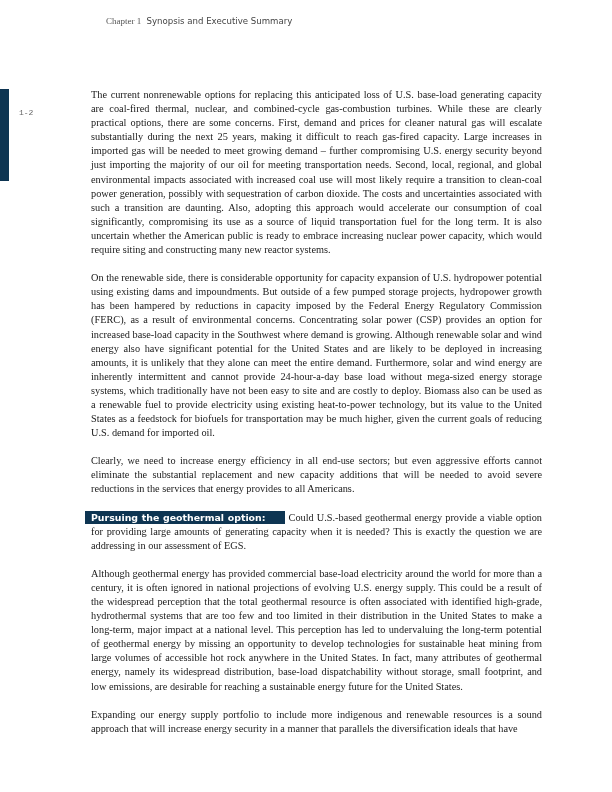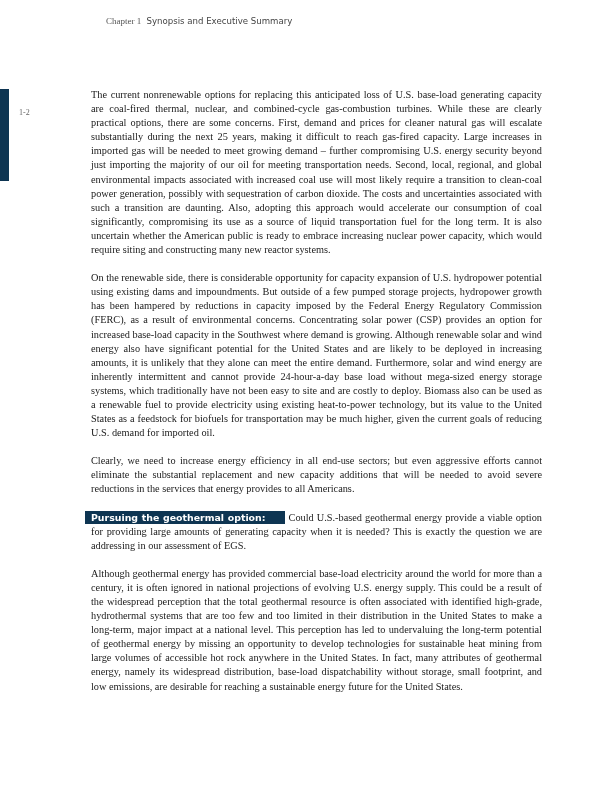--- a/index.html
+++ b/index.html
@@ -11,21 +11,21 @@
       margin-left: 15px;
     }
     .running-head .chap { font-family: "Liberation Serif", serif; font-size: 9px; color: #555; }
     .running-head .ttl { font-family: "DejaVu Sans", sans-serif; font-size: 8.6px; color: #444; margin-left: 3px; }
     .side-bar {
       position: absolute; left: 0; top: 89px; width: 9px; height: 92px;
       background: #0e3552;
     }
     .page-num {
       position: absolute; left: 19px; top: 108px;
-      font-family: Liberation Serif, serif; font-size: 8px; color: #666;
+      font-family: Liberation Mono, monospace; font-size: 8px; color: #666;
     }
     .body-text {
       position: absolute; left: 91px; top: 88px; width: 465px;
       font-family: "Liberation Serif", serif; font-size: 10.3px; line-height: 14.1px;
       color: #1a1a1a; text-align: justify;
     }
     .body-text p { margin: 0 14px 14px 0; }
     .run-in {
       background: #0e3552; color: #ffffff;
       font-family: "DejaVu Sans", sans-serif; font-weight: bold; font-size: 9.4px;
@@ -42,13 +42,14 @@
 
 <div class="side-bar"></div>
 <div class="page-num">1-2</div>
 
 <div class="body-text">
   <p>The current nonrenewable options for replacing this anticipated loss of U.S. base-load generating capacity are coal-fired thermal, nuclear, and combined-cycle gas-combustion turbines. While these are clearly practical options, there are some concerns. First, demand and prices for cleaner natural gas will escalate substantially during the next 25 years, making it difficult to reach gas-fired capacity. Large increases in imported gas will be needed to meet growing demand – further compromising U.S. energy security beyond just importing the majority of our oil for meeting transportation needs. Second, local, regional, and global environmental impacts associated with increased coal use will most likely require a transition to clean-coal power generation, possibly with sequestration of carbon dioxide. The costs and uncertainties associated with such a transition are daunting. Also, adopting this approach would accelerate our consumption of coal significantly, compromising its use as a source of liquid transportation fuel for the long term. It is also uncertain whether the American public is ready to embrace increasing nuclear power capacity, which would require siting and constructing many new reactor systems.</p>
   <p>On the renewable side, there is considerable opportunity for capacity expansion of U.S. hydropower potential using existing dams and impoundments. But outside of a few pumped storage projects, hydropower growth has been hampered by reductions in capacity imposed by the Federal Energy Regulatory Commission (FERC), as a result of environmental concerns. Concentrating solar power (CSP) provides an option for increased base-load capacity in the Southwest where demand is growing. Although renewable solar and wind energy also have significant potential for the United States and are likely to be deployed in increasing amounts, it is unlikely that they alone can meet the entire demand. Furthermore, solar and wind energy are inherently intermittent and cannot provide 24-hour-a-day base load without mega-sized energy storage systems, which traditionally have not been easy to site and are costly to deploy. Biomass also can be used as a renewable fuel to provide electricity using existing heat-to-power technology, but its value to the United States as a feedstock for biofuels for transportation may be much higher, given the current goals of reducing U.S. demand for imported oil.</p>
   <p>Clearly, we need to increase energy efficiency in all end-use sectors; but even aggressive efforts cannot eliminate the substantial replacement and new capacity additions that will be needed to avoid severe reductions in the services that energy provides to all Americans.</p>
   <p><span class="run-in">Pursuing the geothermal option:</span><span> Could U.S.-based geothermal energy provide a viable option for providing large amounts of generating capacity when it is needed? This is exactly the question we are addressing in our assessment of EGS.</span></p>
   <p>Although geothermal energy has provided commercial base-load electricity around the world for more than a century, it is often ignored in national projections of evolving U.S. energy supply. This could be a result of the widespread perception that the total geothermal resource is often associated with identified high-grade, hydrothermal systems that are too few and too limited in their distribution in the United States to make a long-term, major impact at a national level. This perception has led to undervaluing the long-term potential of geothermal energy by missing an opportunity to develop technologies for sustainable heat mining from large volumes of accessible hot rock anywhere in the United States. In fact, many attributes of geothermal energy, namely its widespread distribution, base-load dispatchability without storage, small footprint, and low emissions, are desirable for reaching a sustainable energy future for the United States.</p>
+  <p>Expanding our energy supply portfolio to include more indigenous and renewable resources is a sound approach that will increase energy security in a manner that parallels the diversification ideals that have</p>
 </div>
 
 </body></html>

